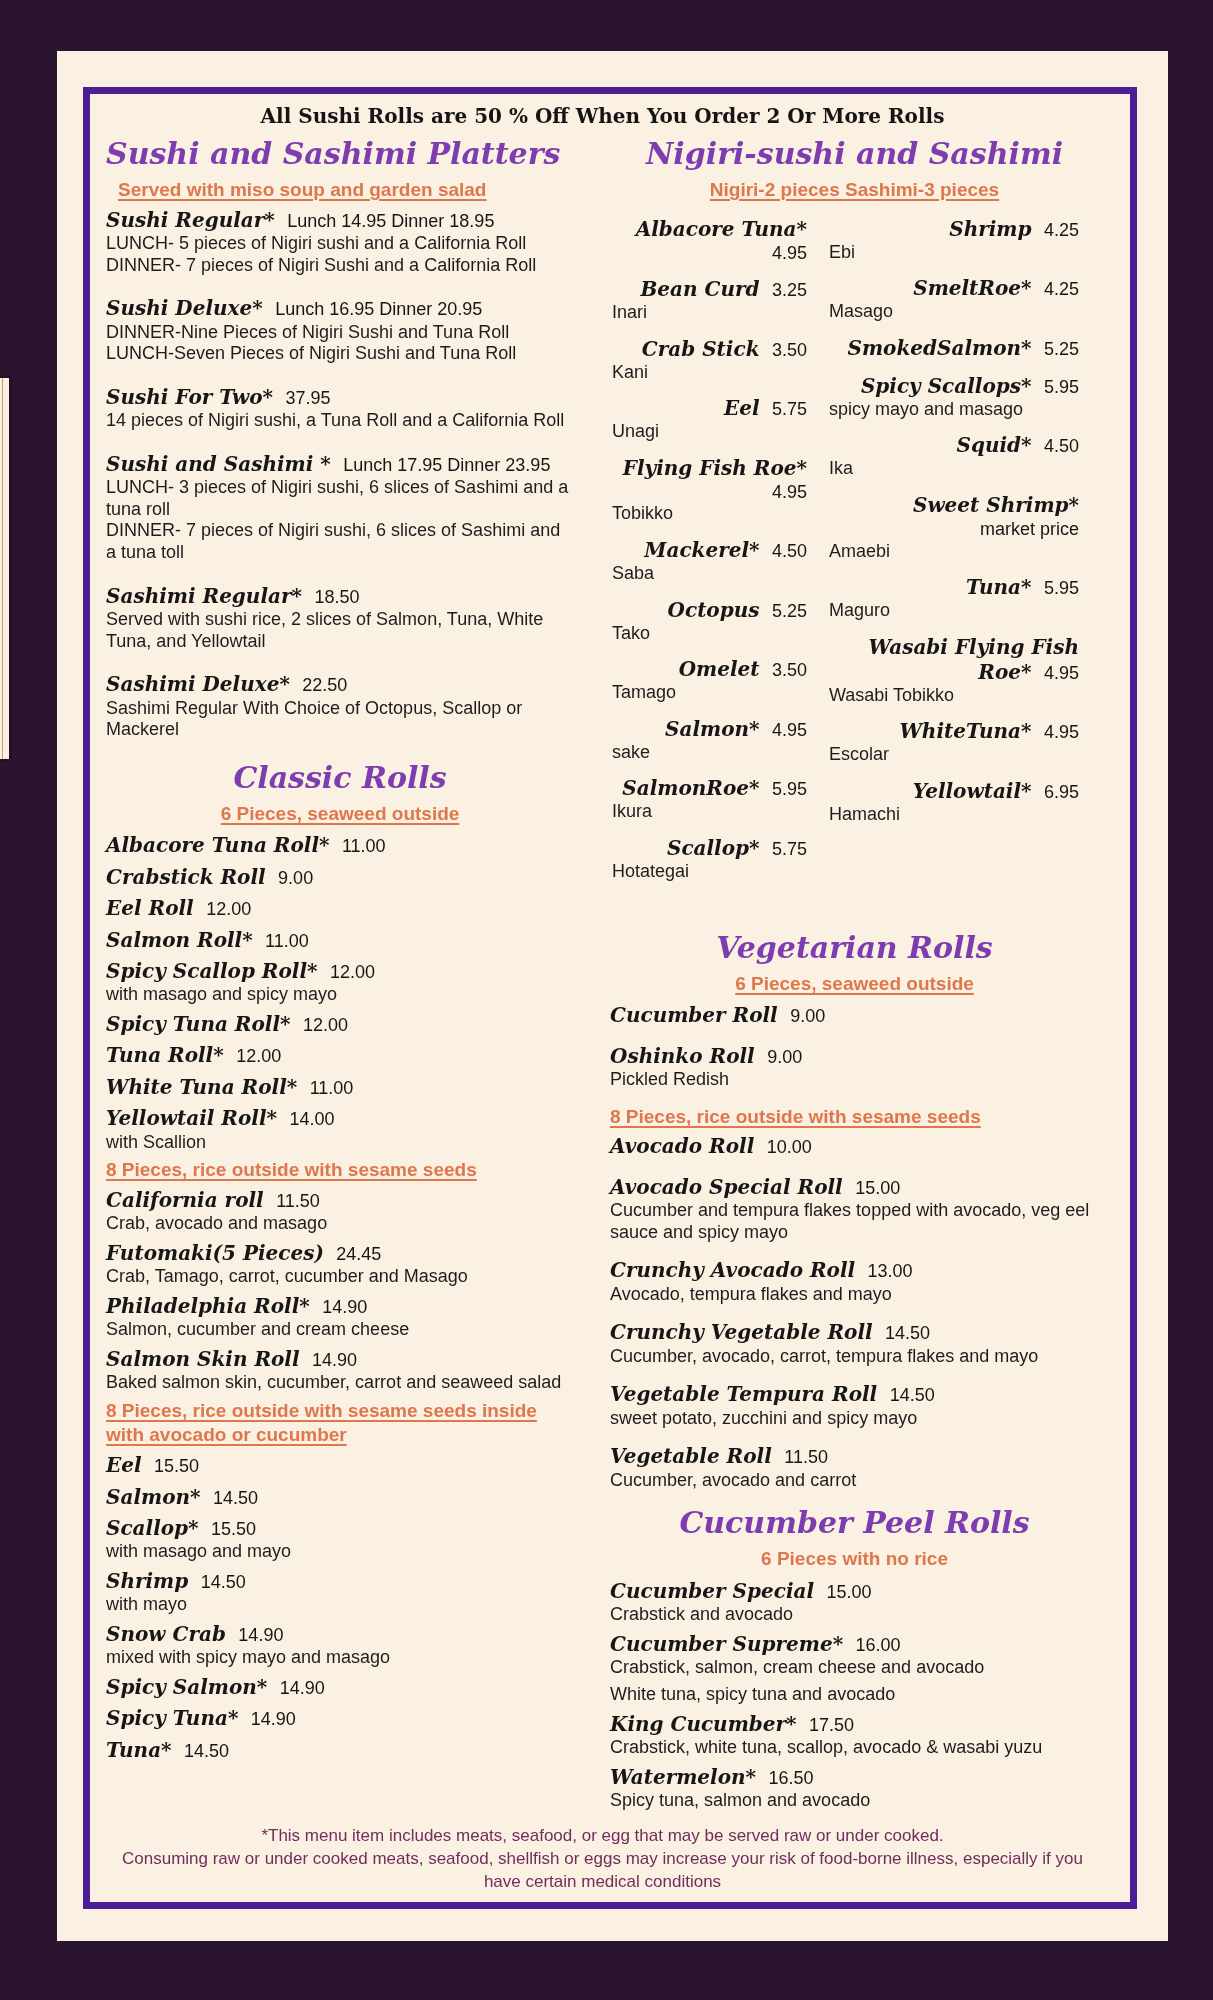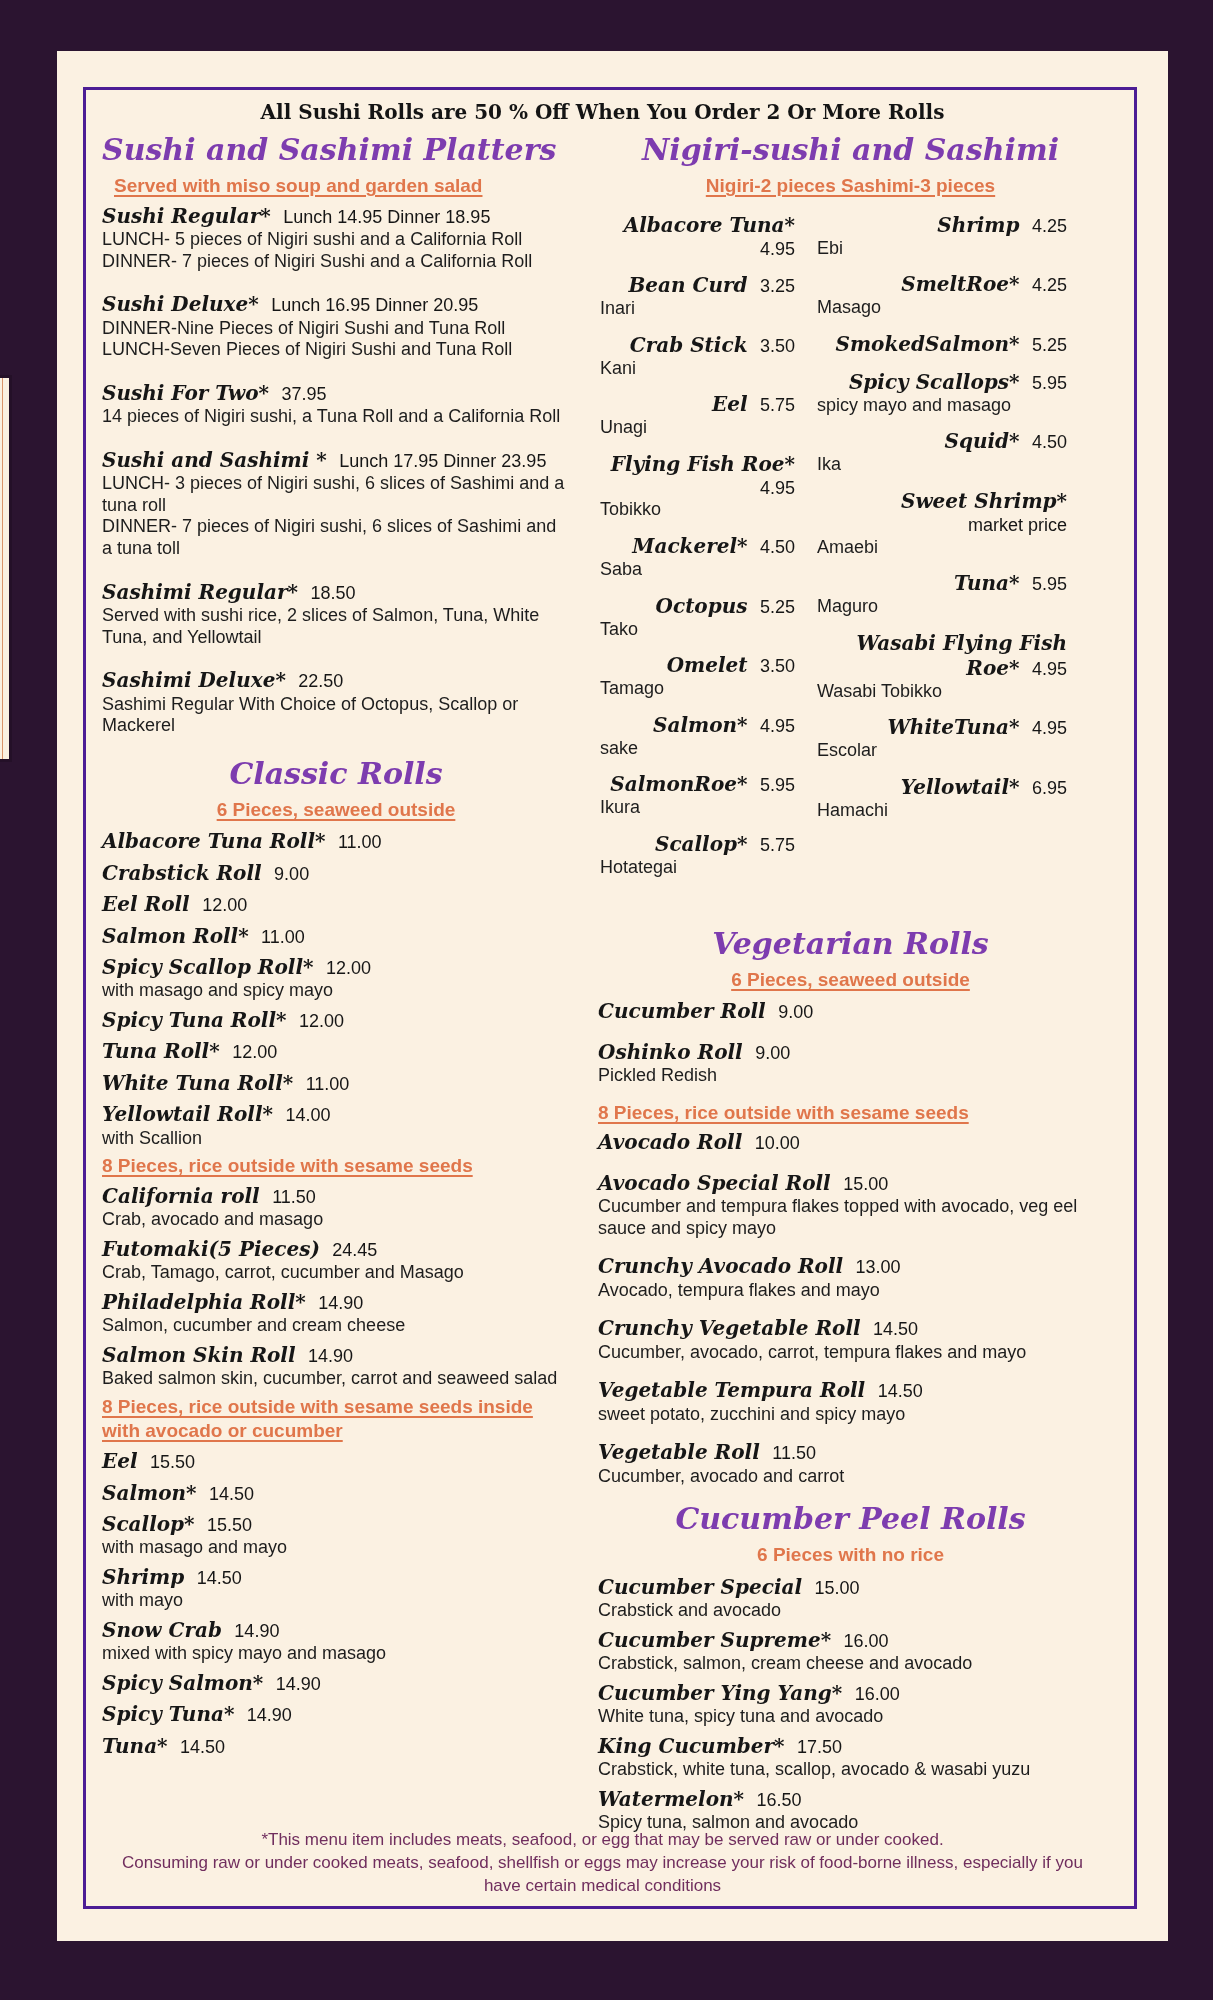--- a/index.html
+++ b/index.html
@@ -2,25 +2,25 @@
 <html><head>
 <meta charset="utf-8">
 <style>
   html,body{margin:0;padding:0;background:#2b1430;}
   .canvas{position:relative;width:1213px;height:2000px;background:#2b1430;overflow:hidden;
           font-family:"Liberation Sans", sans-serif;}
   .sheet{position:absolute;left:57px;top:51px;width:1111px;height:1890px;background:#fbf1e2;}
   .page-edge{position:absolute;left:-4px;top:375px;width:16px;height:387px;background:#fbf1e2;
              border:3px solid #241028;box-sizing:border-box;}
   .page-edge::after{content:"";position:absolute;left:3px;top:0;bottom:0;width:1px;background:#d9946a;}
-  .inner{position:absolute;left:26px;top:36px;right:31px;bottom:32px;border:3px solid #4c1d95;
+  .inner{position:absolute;left:26px;top:36px;right:31px;bottom:32px;border:7px solid #4c1d95;
          padding:8px 31px 6px 16px;box-sizing:border-box;display:flex;flex-direction:column;overflow:hidden;}
   .banner{text-align:center;font-family:"DejaVu Serif", serif;font-weight:bold;font-size:20px;
           color:#141414;margin:2px 0 4px 0;flex:0 0 auto;}
-  .columns{display:flex;gap:28px;flex:1 1 auto;min-height:0;}
+  .columns{display:flex;gap:36px;flex:1 1 auto;min-height:0;}
   .col-left{width:468px;flex:0 0 auto;}
   .col-right{flex:1 1 auto;min-width:0;}
   .heading{font-family:"DejaVu Serif", serif;font-weight:bold;font-style:italic;
            font-size:30px;line-height:1.2;color:#7d3caf;margin:4px 0 6px 0;}
   .heading.center{text-align:center;}
   .heading.mt{margin-top:34px;}
   .subhead{font-size:19px;font-weight:bold;color:#e0764b;line-height:1.3;margin:0 0 14px 0;}
   .subhead.center{text-align:center;}
   .subhead.left{text-align:left;margin-bottom:4px;}
   .subhead.tight{margin-bottom:6px;}
@@ -286,21 +286,20 @@
             <div class="subhead center tight"><span>6 Pieces with no rice</span></div>
             <div class="item">
               <div class="iline"><span class="iname">Cucumber Special</span> <span class="iprice">15.00</span></div>
               <div class="idesc">Crabstick and avocado</div>
             </div>
             <div class="item">
               <div class="iline"><span class="iname">Cucumber Supreme*</span> <span class="iprice">16.00</span></div>
               <div class="idesc">Crabstick, salmon, cream cheese and avocado</div>
             </div>
             <div class="item">
-              <div class="iline"><span class="iname">Cucumber Ying Yang*</span> <span class="iprice">16.00</span></div>
               <div class="idesc">White tuna, spicy tuna and avocado</div>
             </div>
             <div class="item">
               <div class="iline"><span class="iname">King Cucumber*</span> <span class="iprice">17.50</span></div>
               <div class="idesc">Crabstick, white tuna, scallop, avocado &amp; wasabi yuzu</div>
             </div>
             <div class="item">
               <div class="iline"><span class="iname">Watermelon*</span> <span class="iprice">16.50</span></div>
               <div class="idesc">Spicy tuna, salmon and avocado</div>
             </div>

